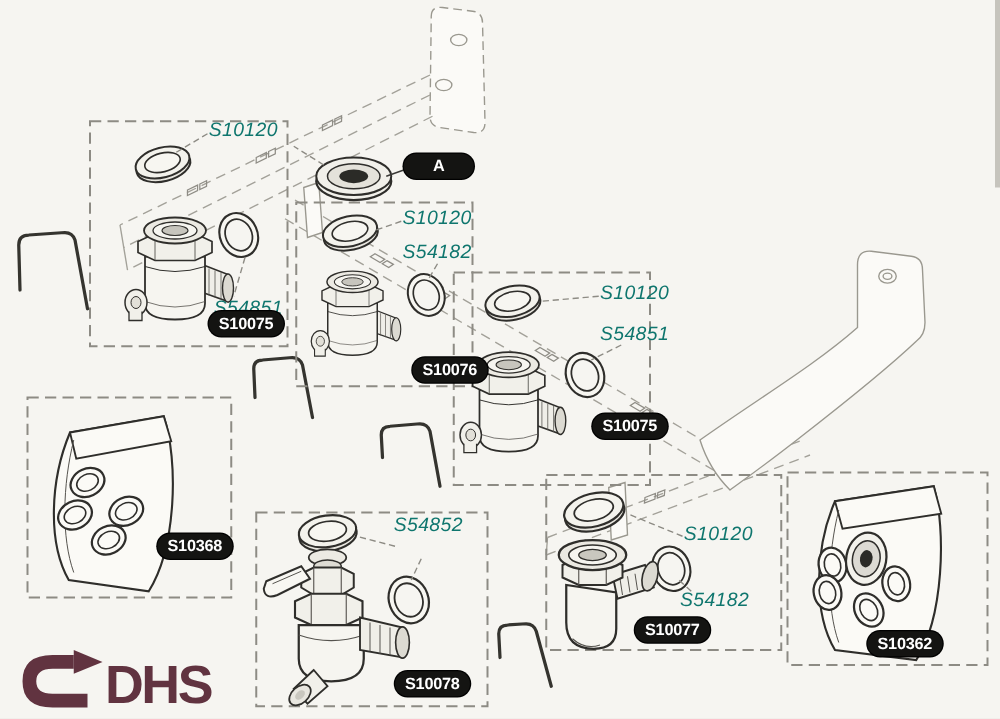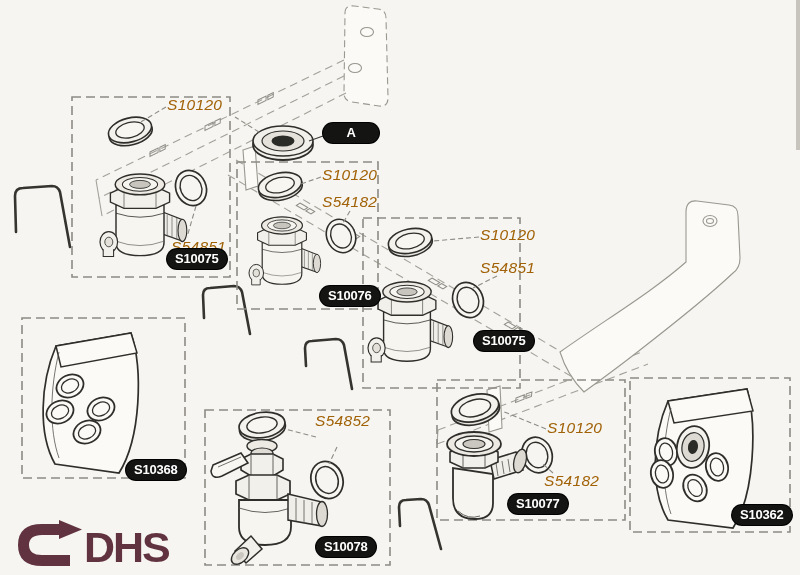--- a/index.html
+++ b/index.html
@@ -5,21 +5,21 @@
   html,body{margin:0;padding:0;background:#e9e8e4;}
   .stage{
     position:relative;width:800px;height:575px;overflow:hidden;
     background:#f6f5f1;
     font-family:"Liberation Sans",sans-serif;
   }
   .stage svg{position:absolute;left:0;top:0;}
   .plabel{
     position:absolute;z-index:6;white-space:nowrap;
     font-style:italic;font-size:15.5px;letter-spacing:.3px;
-    color:#a16207;
+    color:#0f766e;
   }
   .badge{
     position:absolute;z-index:7;white-space:nowrap;
     background:#141412;color:#fff;
     font-weight:bold;font-size:13px;letter-spacing:-.2px;
     padding:2px 8px 3px 8px;border-radius:11px;line-height:15px;
     box-shadow:0 0 0 1px #000;
     text-align:center;
   }
   .badge-a{min-width:40px;text-align:center;}
@@ -234,26 +234,26 @@
 <div class="plabel" style="left:322px;top:166px">S10120</div>
 <div class="plabel" style="left:322px;top:193px">S54182</div>
 <div class="plabel" style="left:480px;top:226px">S10120</div>
 <div class="plabel" style="left:480px;top:259px">S54851</div>
 <div class="plabel" style="left:315px;top:412px">S54852</div>
 <div class="plabel" style="left:547px;top:419px">S10120</div>
 <div class="plabel" style="left:544px;top:472px">S54182</div>
 
 <div class="badge badge-a" style="left:323px;top:123px">A</div>
 <div class="badge" style="left:167px;top:249px">S10075</div>
-<div class="badge" style="left:320px;top:286px">S10076</div>
+<div class="badge" style="left:330px;top:286px">S10076</div>
 <div class="badge" style="left:474px;top:331px">S10075</div>
-<div class="badge" style="left:126px;top:460px">S10368</div>
+<div class="badge" style="left:126px;top:427px">S10368</div>
 <div class="badge" style="left:316px;top:537px">S10078</div>
 <div class="badge" style="left:508px;top:494px">S10077</div>
-<div class="badge" style="left:732px;top:505px">S10362</div>
+<div class="badge" style="left:694px;top:505px">S10362</div>
 
 <div class="logo">
   <svg width="175" height="52" viewBox="0 0 175 52">
     <path d="M28,6 Q4,6 4,27 Q4,48 28,48 L56,48 L56,37 L28,37 Q15,37 15,27 Q15,17 28,17 L45,17 L45,6 Z" fill="#613340"></path>
     <path d="M45,2 L68,11.5 L45,21 Z" fill="#613340"></path>
     <text x="70" y="44" font-size="43" font-weight="bold" letter-spacing="-2" style="font-family:'Liberation Sans',sans-serif" fill="#613340">DHS</text>
   </svg>
 </div>
 
 </div>

